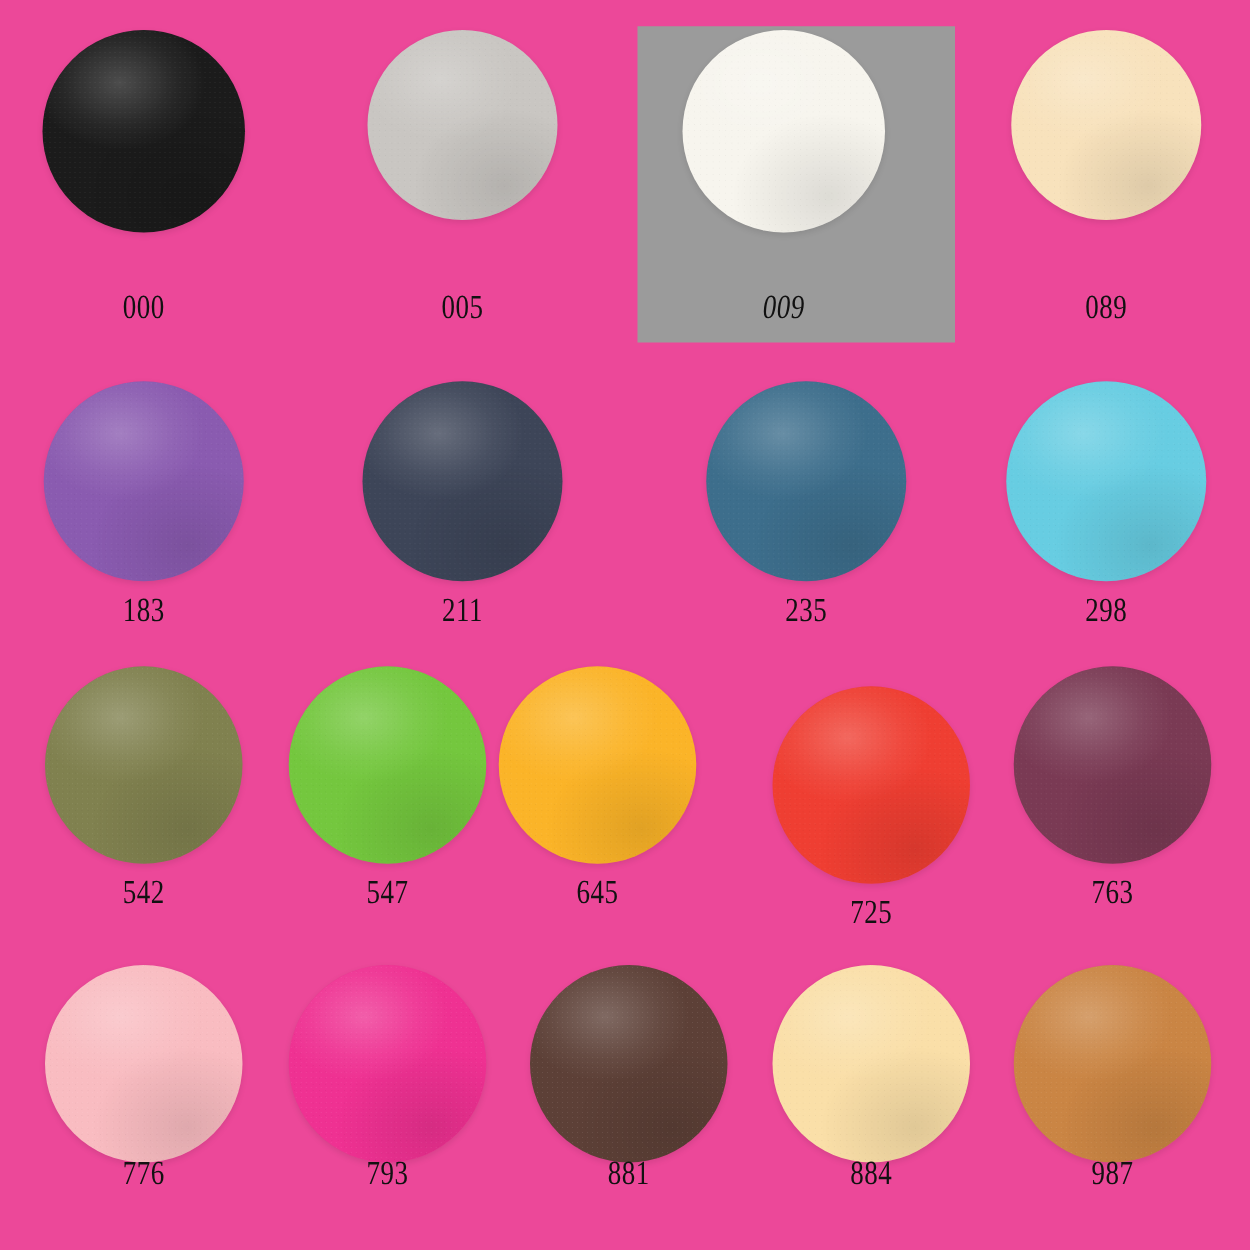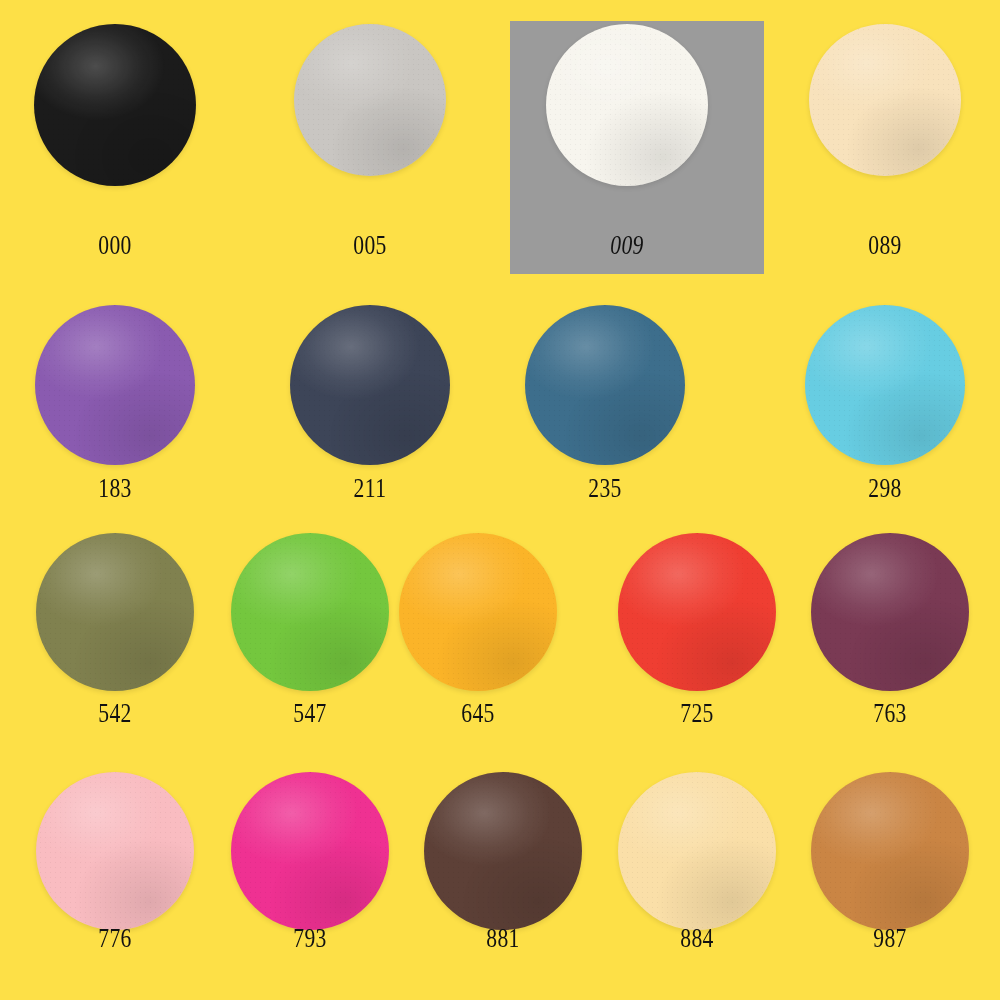--- a/index.html
+++ b/index.html
@@ -86,21 +86,21 @@
     letter-spacing: 0.5px;
     line-height: 1;
     text-align: center;
     white-space: nowrap;
     transform: scaleX(0.80);
   }
 </style>
 </head>
 <body>
 
-<div id="swatch-board" style="background: #fde047;">
+<div id="swatch-board" style="background: #ec4899;">
 
 <div class="highlight-box" style="left: 510px; top: 21px; width: 254px; height: 253px; background: rgb(155, 155, 155);"></div>
     <div class="swatch-row" style="top: 24px;">
       <div class="swatch-cell" style="position: absolute; left: 34px; top: 0px; width: 162px;">
         <div class="swatch-disc" style="width: 162px; height: 162px; background: rgb(27, 27, 27);"></div>
         <div class="swatch-label" style="position: absolute; left: 0px; width: 162px; top: 208px;">000</div>
       </div>
       <div class="swatch-cell" style="position: absolute; left: 294px; top: 0px; width: 152px;">
         <div class="swatch-disc" style="width: 152px; height: 152px; background: rgb(201, 198, 194);"></div>
         <div class="swatch-label" style="position: absolute; left: 0px; width: 152px; top: 208px;">005</div>
@@ -116,21 +116,21 @@
     </div>
     <div class="swatch-row" style="top: 305px;">
       <div class="swatch-cell" style="position: absolute; left: 35px; top: 0px; width: 160px; text-decoration: underline;">
         <div class="swatch-disc" style="width: 160px; height: 160px; background: rgb(138, 91, 176);"></div>
         <div class="swatch-label" style="position: absolute; left: 0px; width: 160px; top: 170px;">183</div>
       </div>
       <div class="swatch-cell" style="position: absolute; left: 290px; top: 0px; width: 160px;">
         <div class="swatch-disc" style="width: 160px; height: 160px; background: rgb(61, 69, 88);"></div>
         <div class="swatch-label" style="position: absolute; left: 0px; width: 160px; top: 170px;">211</div>
       </div>
-      <div class="swatch-cell" style="position: absolute; left: 525px; top: 0px; width: 160px;">
+      <div class="swatch-cell" style="position: absolute; left: 565px; top: 0px; width: 160px;">
         <div class="swatch-disc" style="width: 160px; height: 160px; background: rgb(61, 110, 140);"></div>
         <div class="swatch-label" style="position: absolute; left: 0px; width: 160px; top: 170px;">235</div>
       </div>
       <div class="swatch-cell" style="position: absolute; left: 805px; top: 0px; width: 160px;">
         <div class="swatch-disc" style="width: 160px; height: 160px; background: rgb(103, 205, 226);"></div>
         <div class="swatch-label" style="position: absolute; left: 0px; width: 160px; top: 170px;">298</div>
       </div>
     </div>
     <div class="swatch-row" style="top: 533px;">
       <div class="swatch-cell" style="position: absolute; left: 36px; top: 0px; width: 158px;">
@@ -138,21 +138,21 @@
         <div class="swatch-label" style="position: absolute; left: 0px; width: 158px; top: 167px;">542</div>
       </div>
       <div class="swatch-cell" style="position: absolute; left: 231px; top: 0px; width: 158px;">
         <div class="swatch-disc" style="width: 158px; height: 158px; background: rgb(116, 199, 62);"></div>
         <div class="swatch-label" style="position: absolute; left: 0px; width: 158px; top: 167px;">547</div>
       </div>
       <div class="swatch-cell" style="position: absolute; left: 399px; top: 0px; width: 158px;">
         <div class="swatch-disc" style="width: 158px; height: 158px; background: rgb(251, 180, 40);"></div>
         <div class="swatch-label" style="position: absolute; left: 0px; width: 158px; top: 167px;">645</div>
       </div>
-      <div class="swatch-cell" style="position: absolute; left: 618px; top: 0px; width: 158px; justify-content: flex-end;">
+      <div class="swatch-cell" style="position: absolute; left: 618px; top: 16px; width: 158px; justify-content: flex-end;">
         <div class="swatch-disc" style="width: 158px; height: 158px; background: rgb(239, 62, 50);"></div>
         <div class="swatch-label" style="position: absolute; left: 0px; width: 158px; top: 167px;">725</div>
       </div>
       <div class="swatch-cell" style="position: absolute; left: 811px; top: 0px; width: 158px;">
         <div class="swatch-disc" style="width: 158px; height: 158px; background: rgb(122, 58, 84);"></div>
         <div class="swatch-label" style="position: absolute; left: 0px; width: 158px; top: 167px;">763</div>
       </div>
     </div>
     <div class="swatch-row" style="top: 772px;">
       <div class="swatch-cell" style="position: absolute; left: 36px; top: 0px; width: 158px; text-decoration: underline;">

